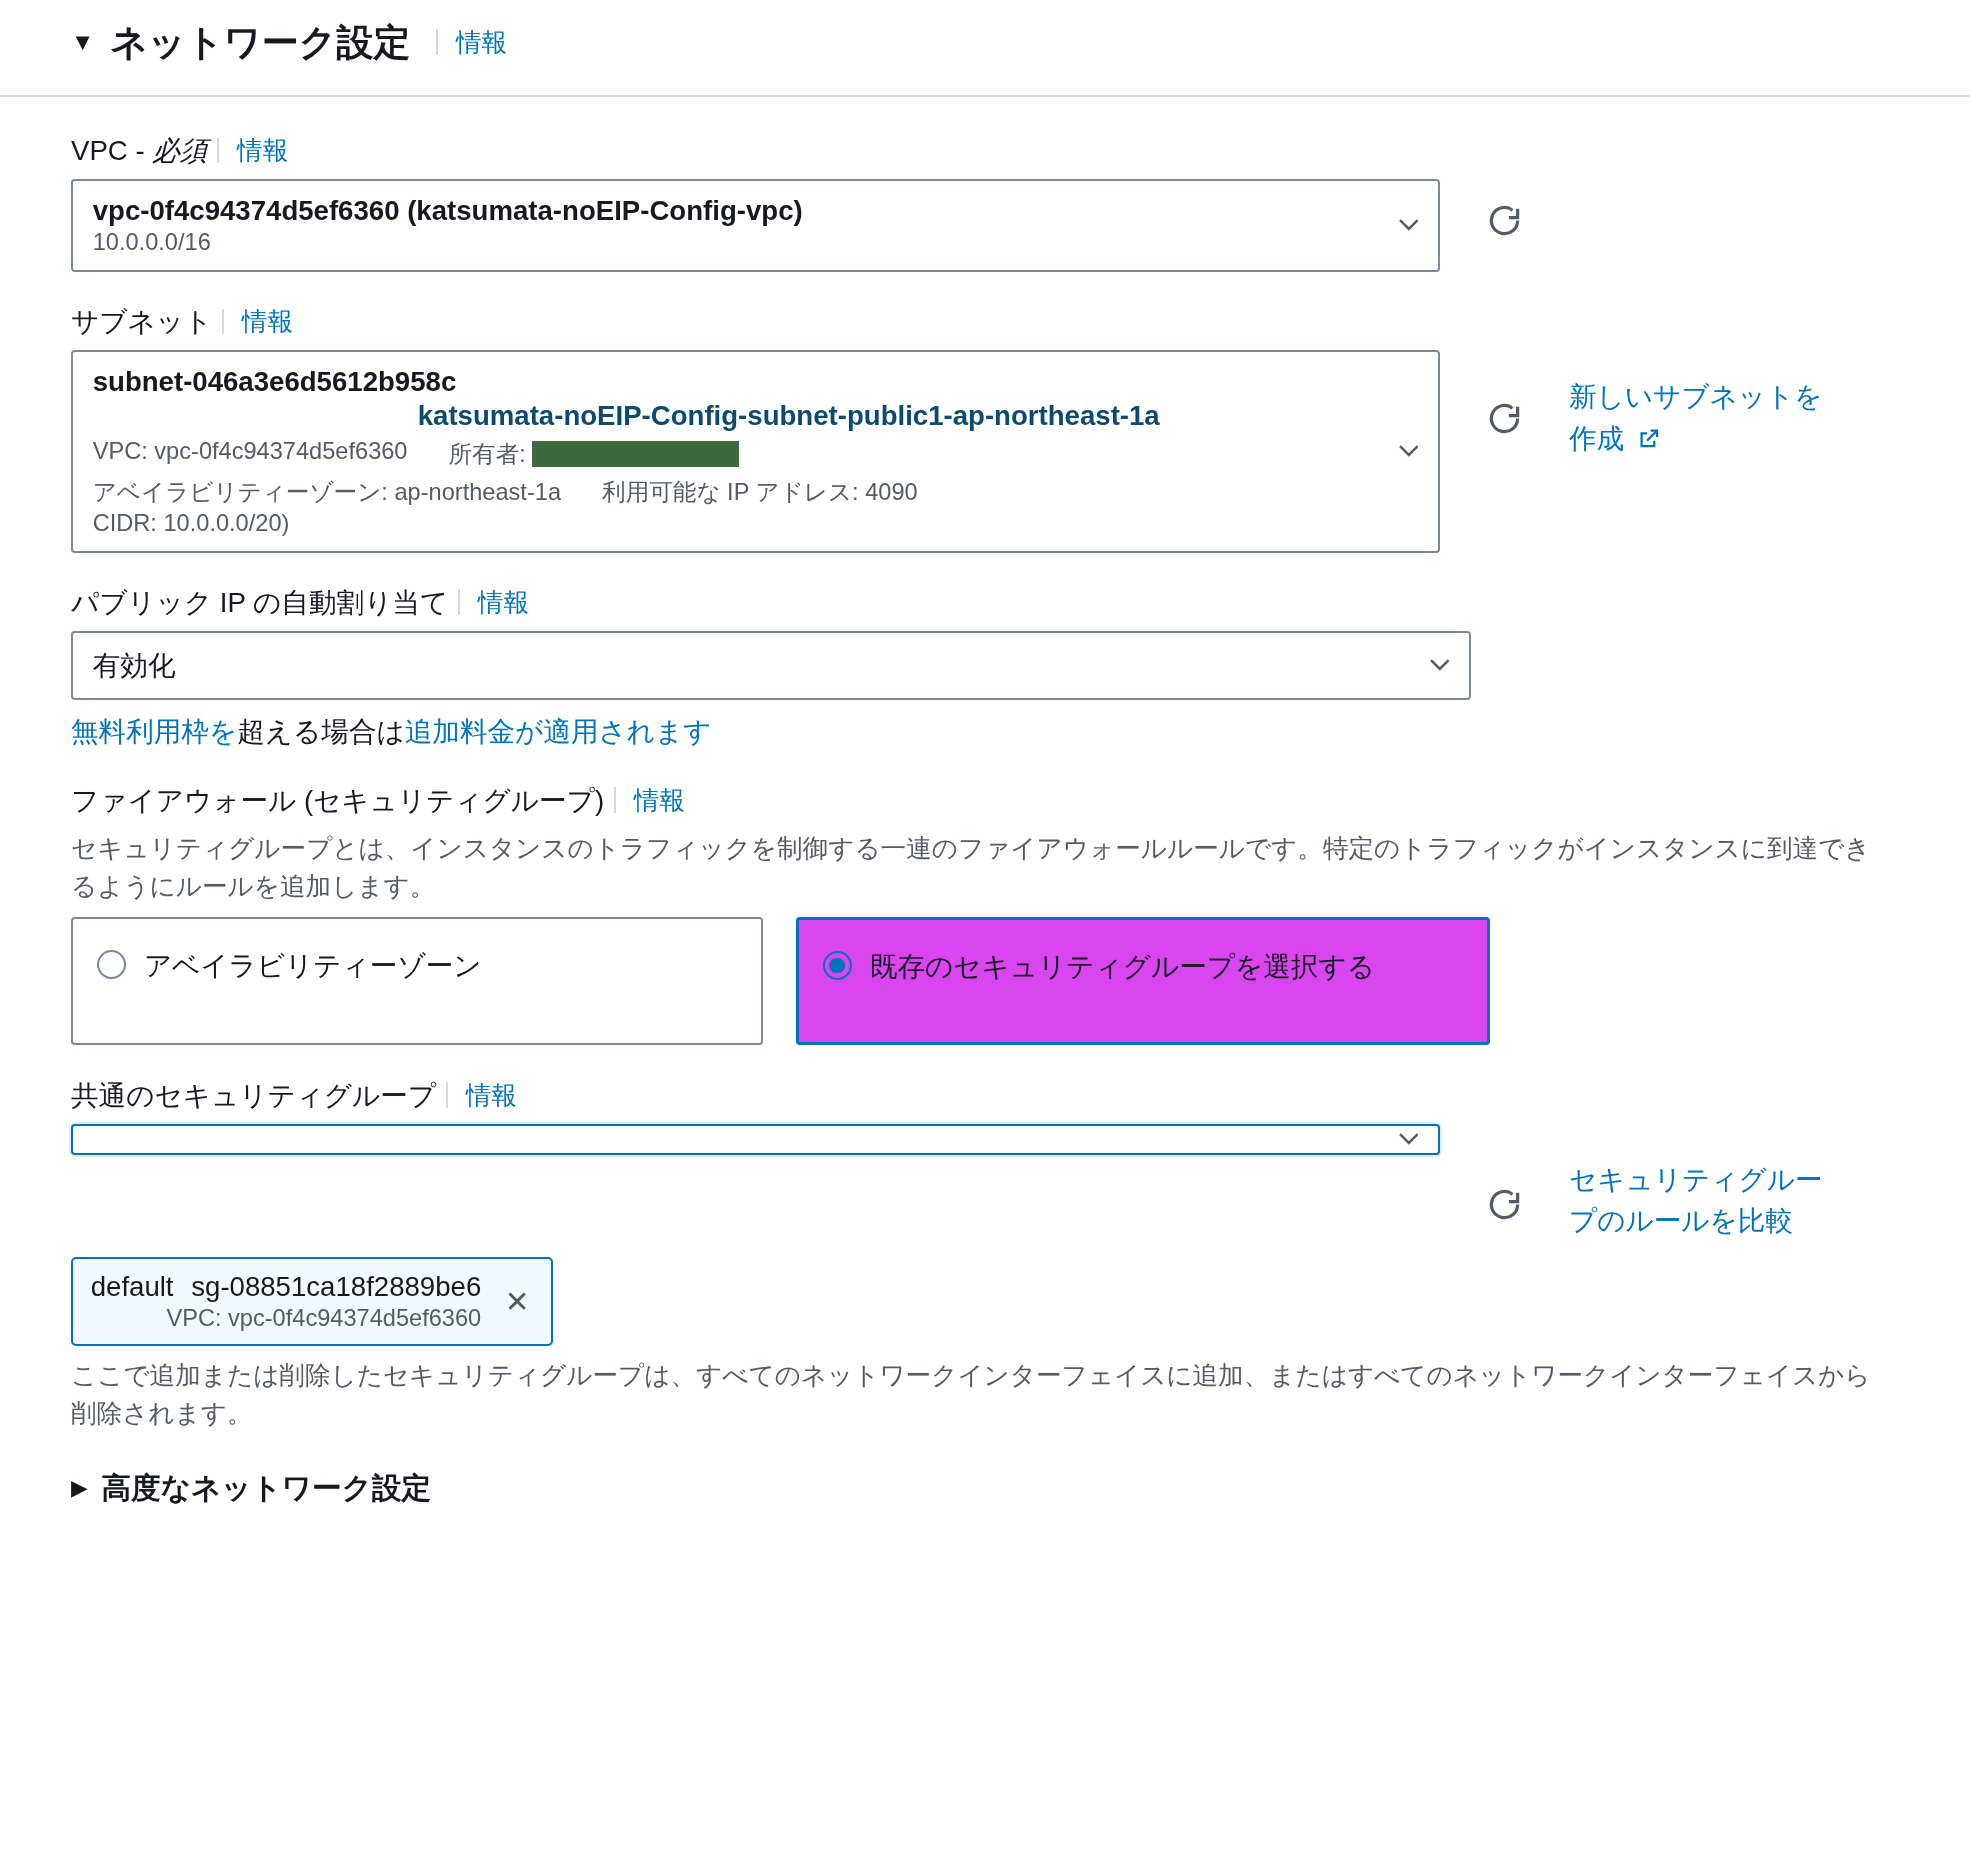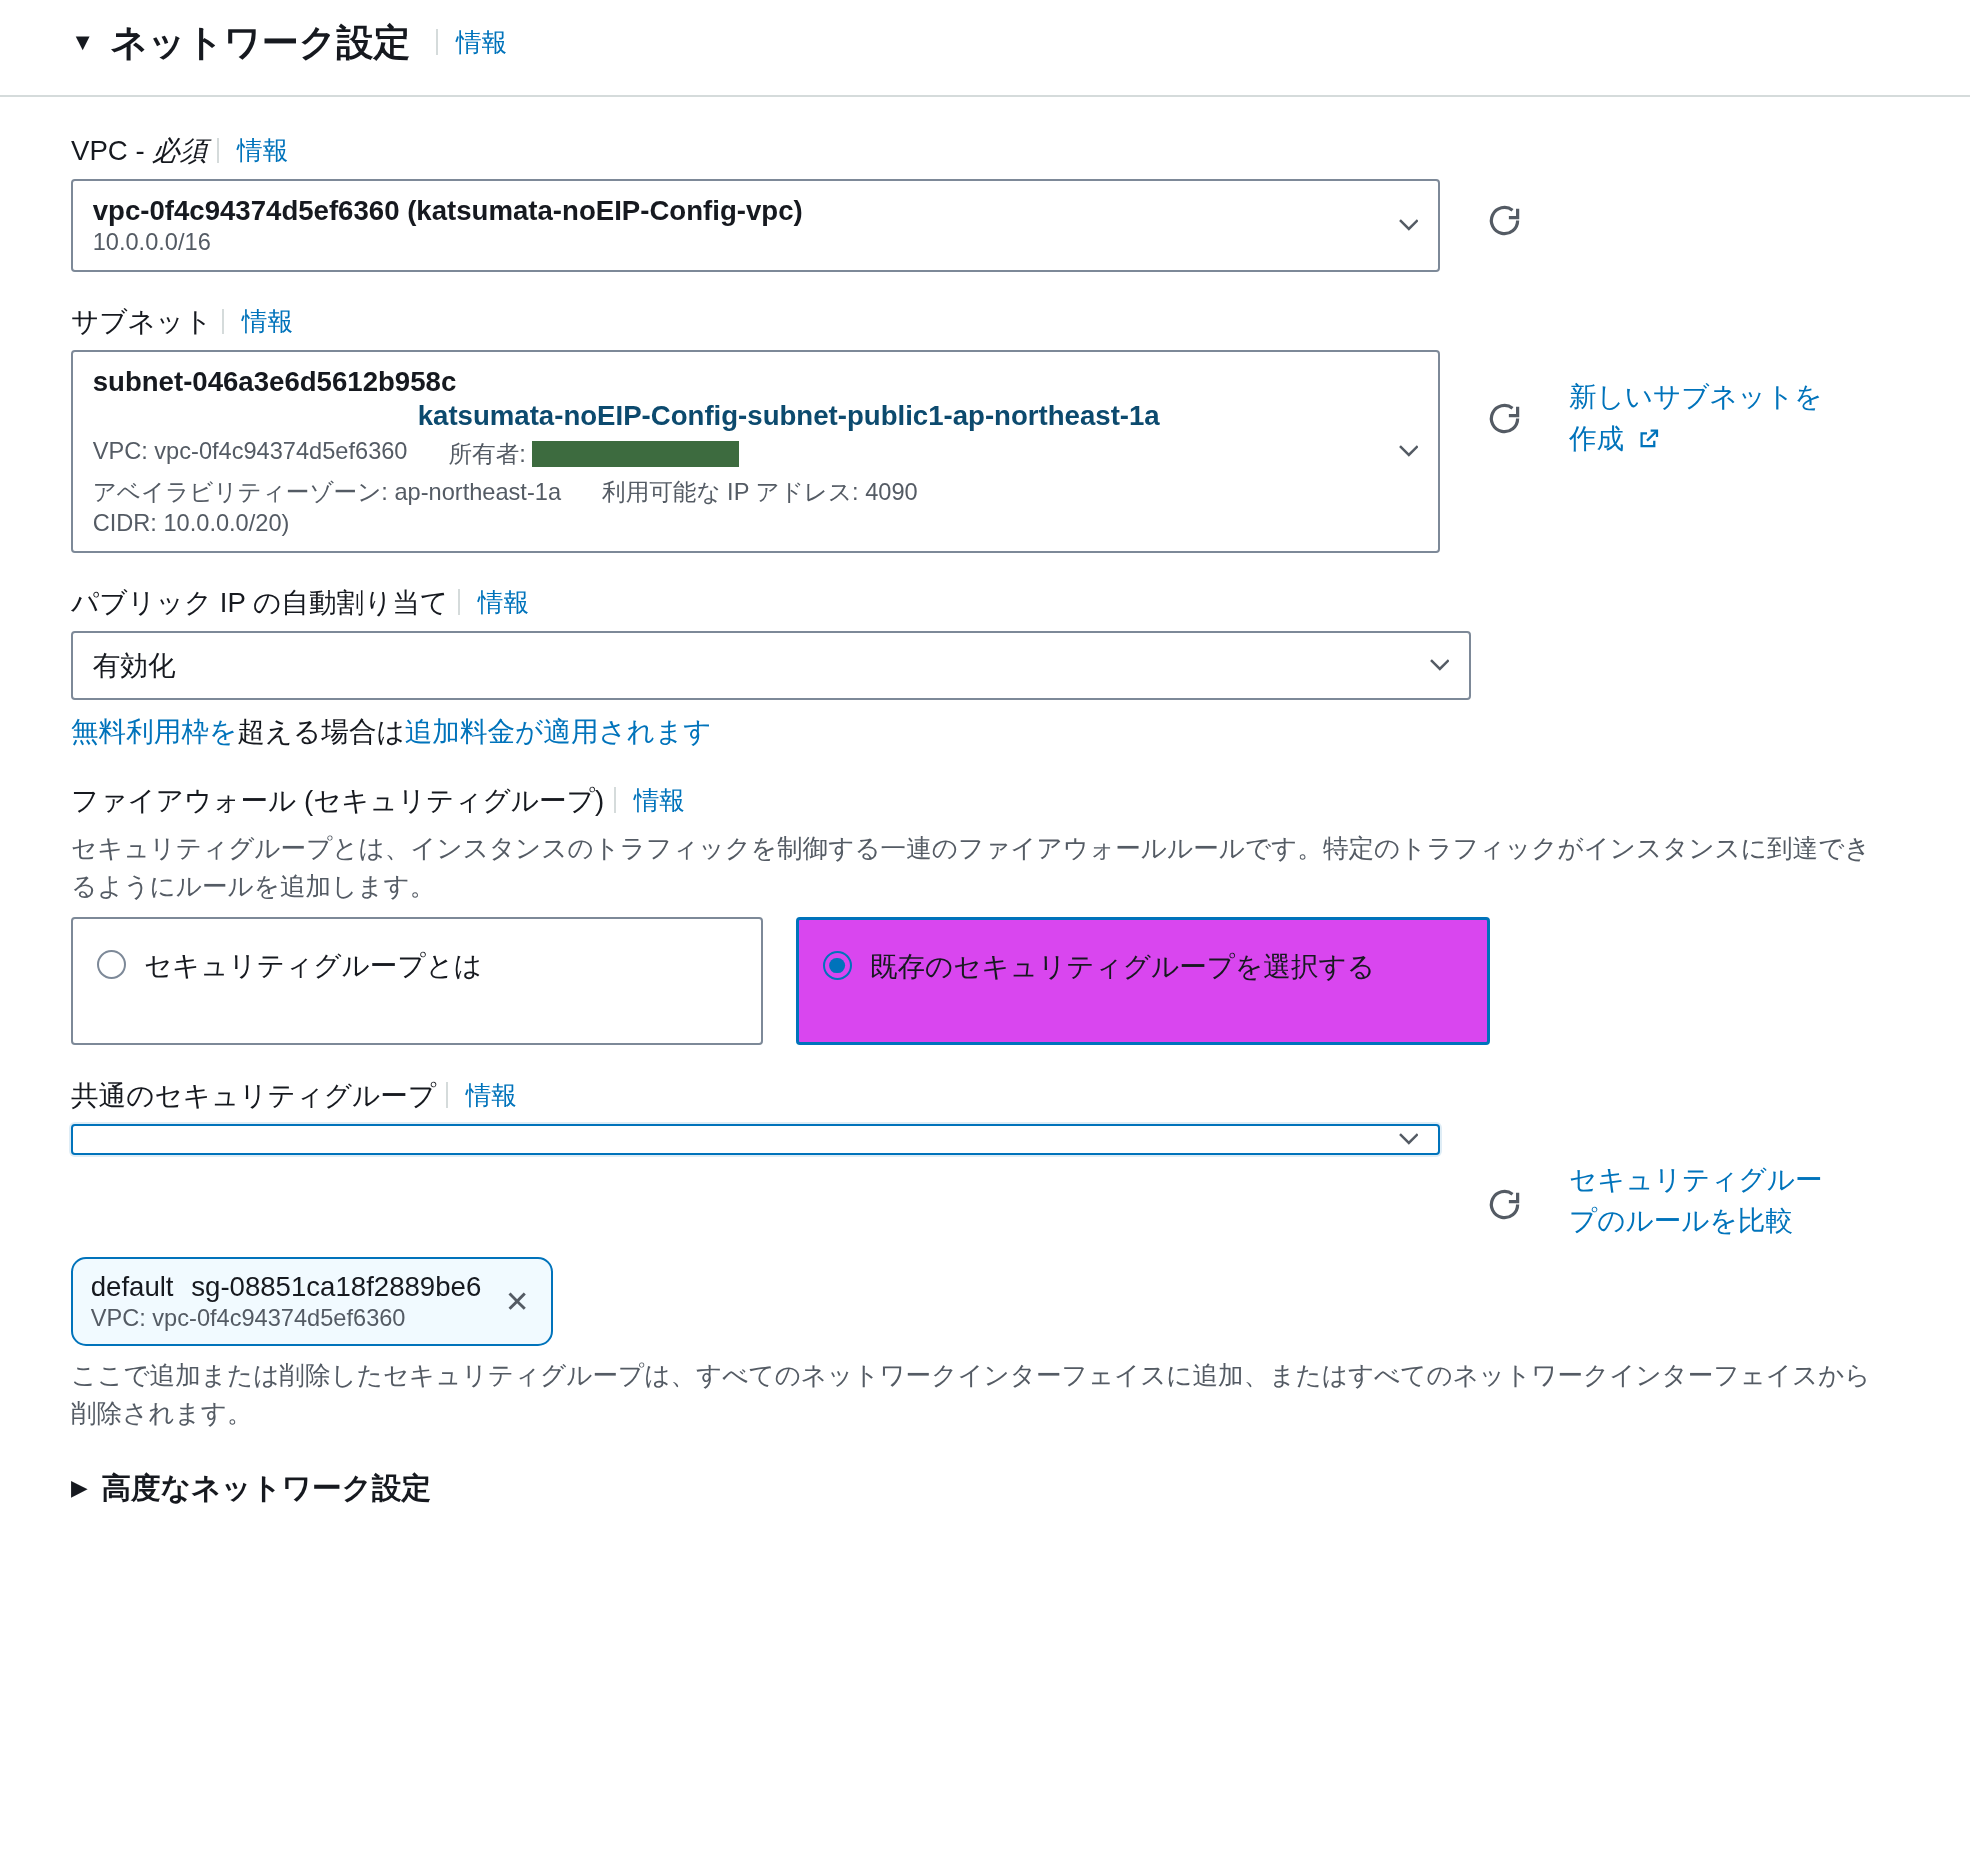--- a/index.html
+++ b/index.html
@@ -166,24 +166,25 @@
     background: #0073bb;
     border-radius: 50%;
     transform: translate(-50%, -50%);
   }
   .placeholder { color: #687078; font-style: italic; font-weight: 400; }
   .token {
     display: inline-flex;
     align-items: center;
     gap: 19.7px;
     border: 2px solid #0073bb;
-    border-radius: 15px;
+    border-radius: 5px;
     background: #f1faff;
     padding: 11.8px 17.7px;
     margin-top: 15.8px;
+    text-align: right;
   }
   .token .close { cursor: pointer; font-size: 29.6px; color: #545b64; padding: 0 3.9px; }
   .token-main { display: flex; flex-direction: column; gap: 2px; }
   .token-title { font-size: 27.6px; }
   .token-title .sg-name { font-weight: 400; margin-right: 17.7px;}
   .token-sub { color: #545b64; font-size: 23.6px; }
   .advanced {
     margin-top: 35px;
     cursor: pointer;
     display: flex;
@@ -294,21 +295,21 @@
 
   <div class="field-block">
     <div class="field-label">
       <span>ファイアウォール (セキュリティグループ)</span>
       <span class="info-link">情報</span>
     </div>
     <div class="helper-text" style="margin-top:0;">セキュリティグループとは、インスタンスのトラフィックを制御する一連のファイアウォールルールです。特定のトラフィックがインスタンスに到達できるようにルールを追加します。</div>
     <div class="radio-row">
       <div class="radio-tile">
         <span class="radio-circle"></span>
-        <span>セキュリティグループとは</span>
+        <span>アベイラビリティーゾーン</span>
       </div>
       <div class="radio-tile selected">
         <span class="radio-circle"></span>
         <span>既存のセキュリティグループを選択する</span>
       </div>
     </div>
   </div>
 
   <div class="field-block">
     <div class="field-label">

